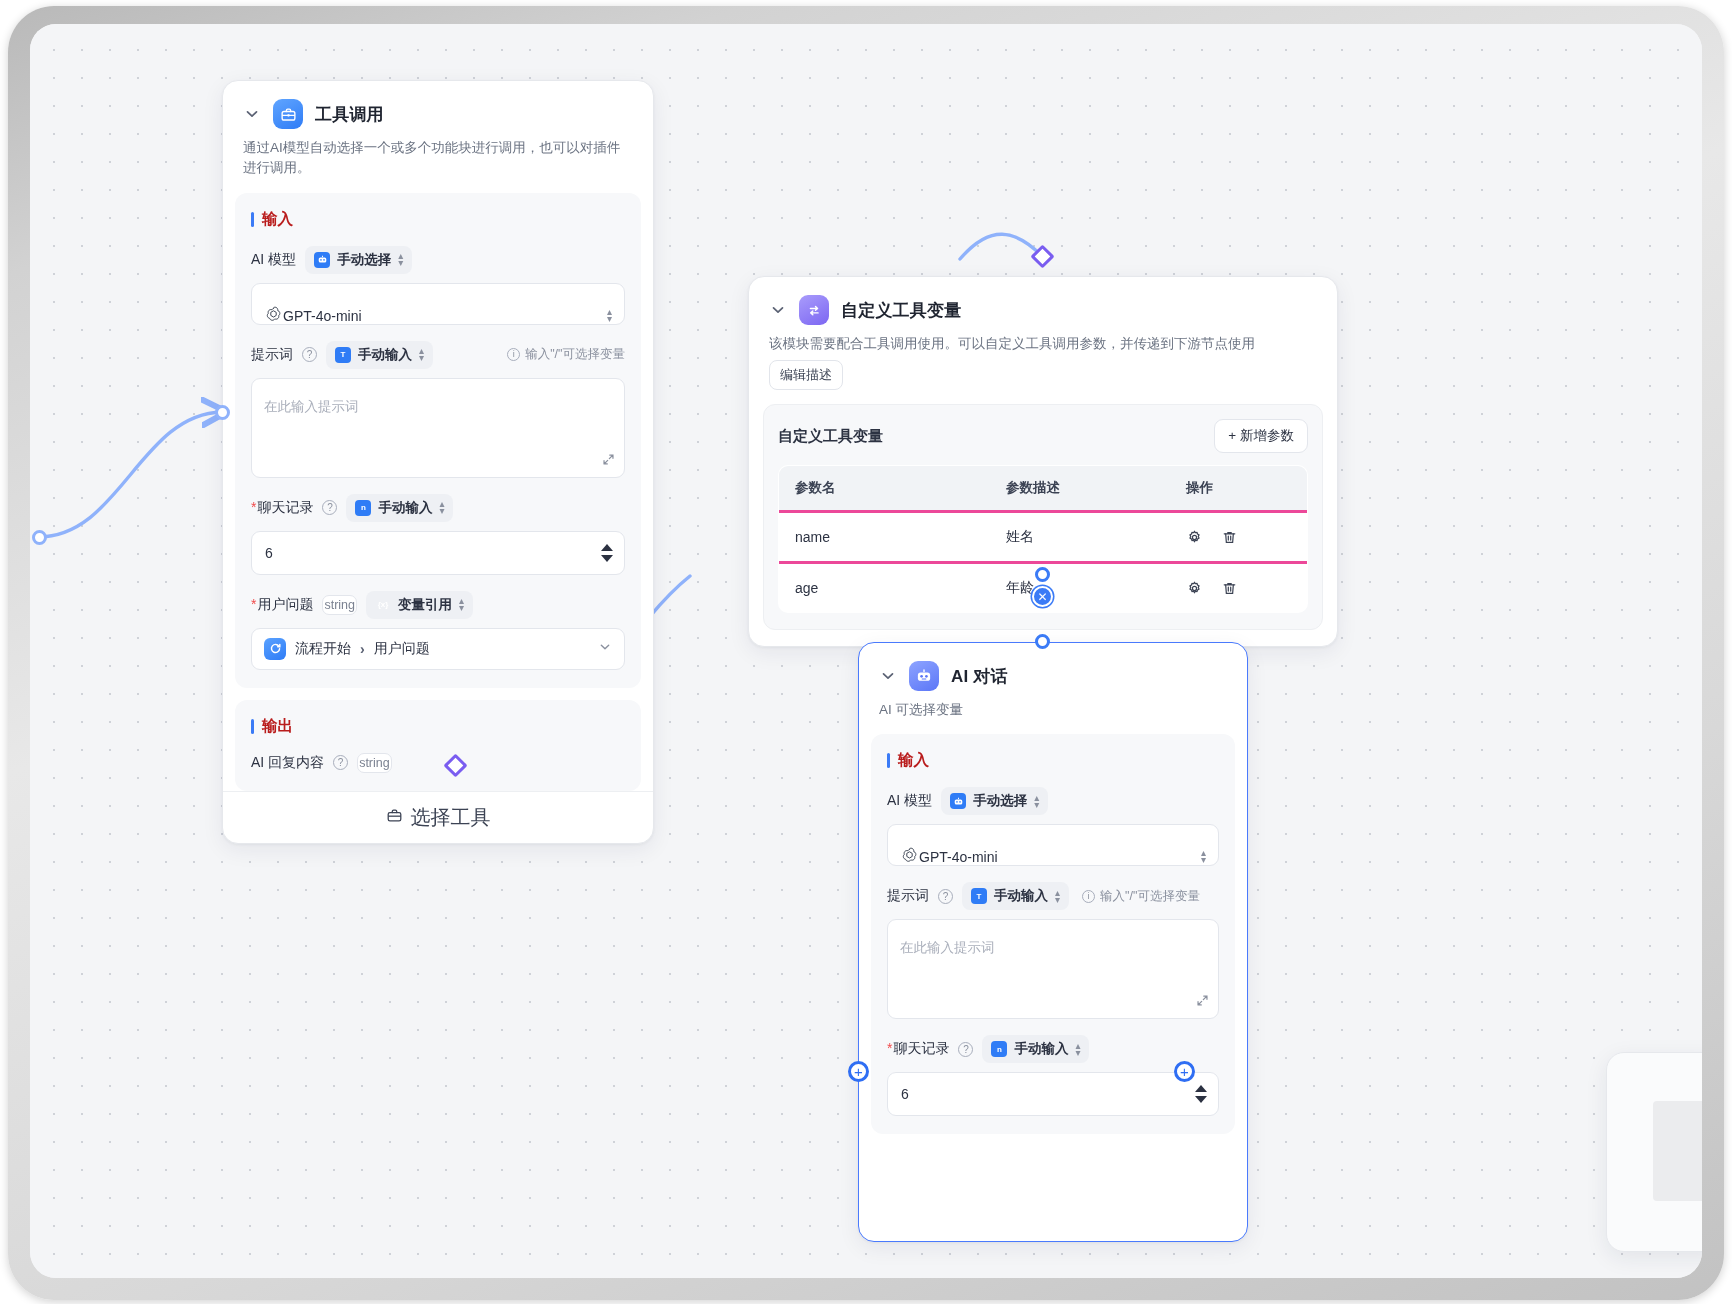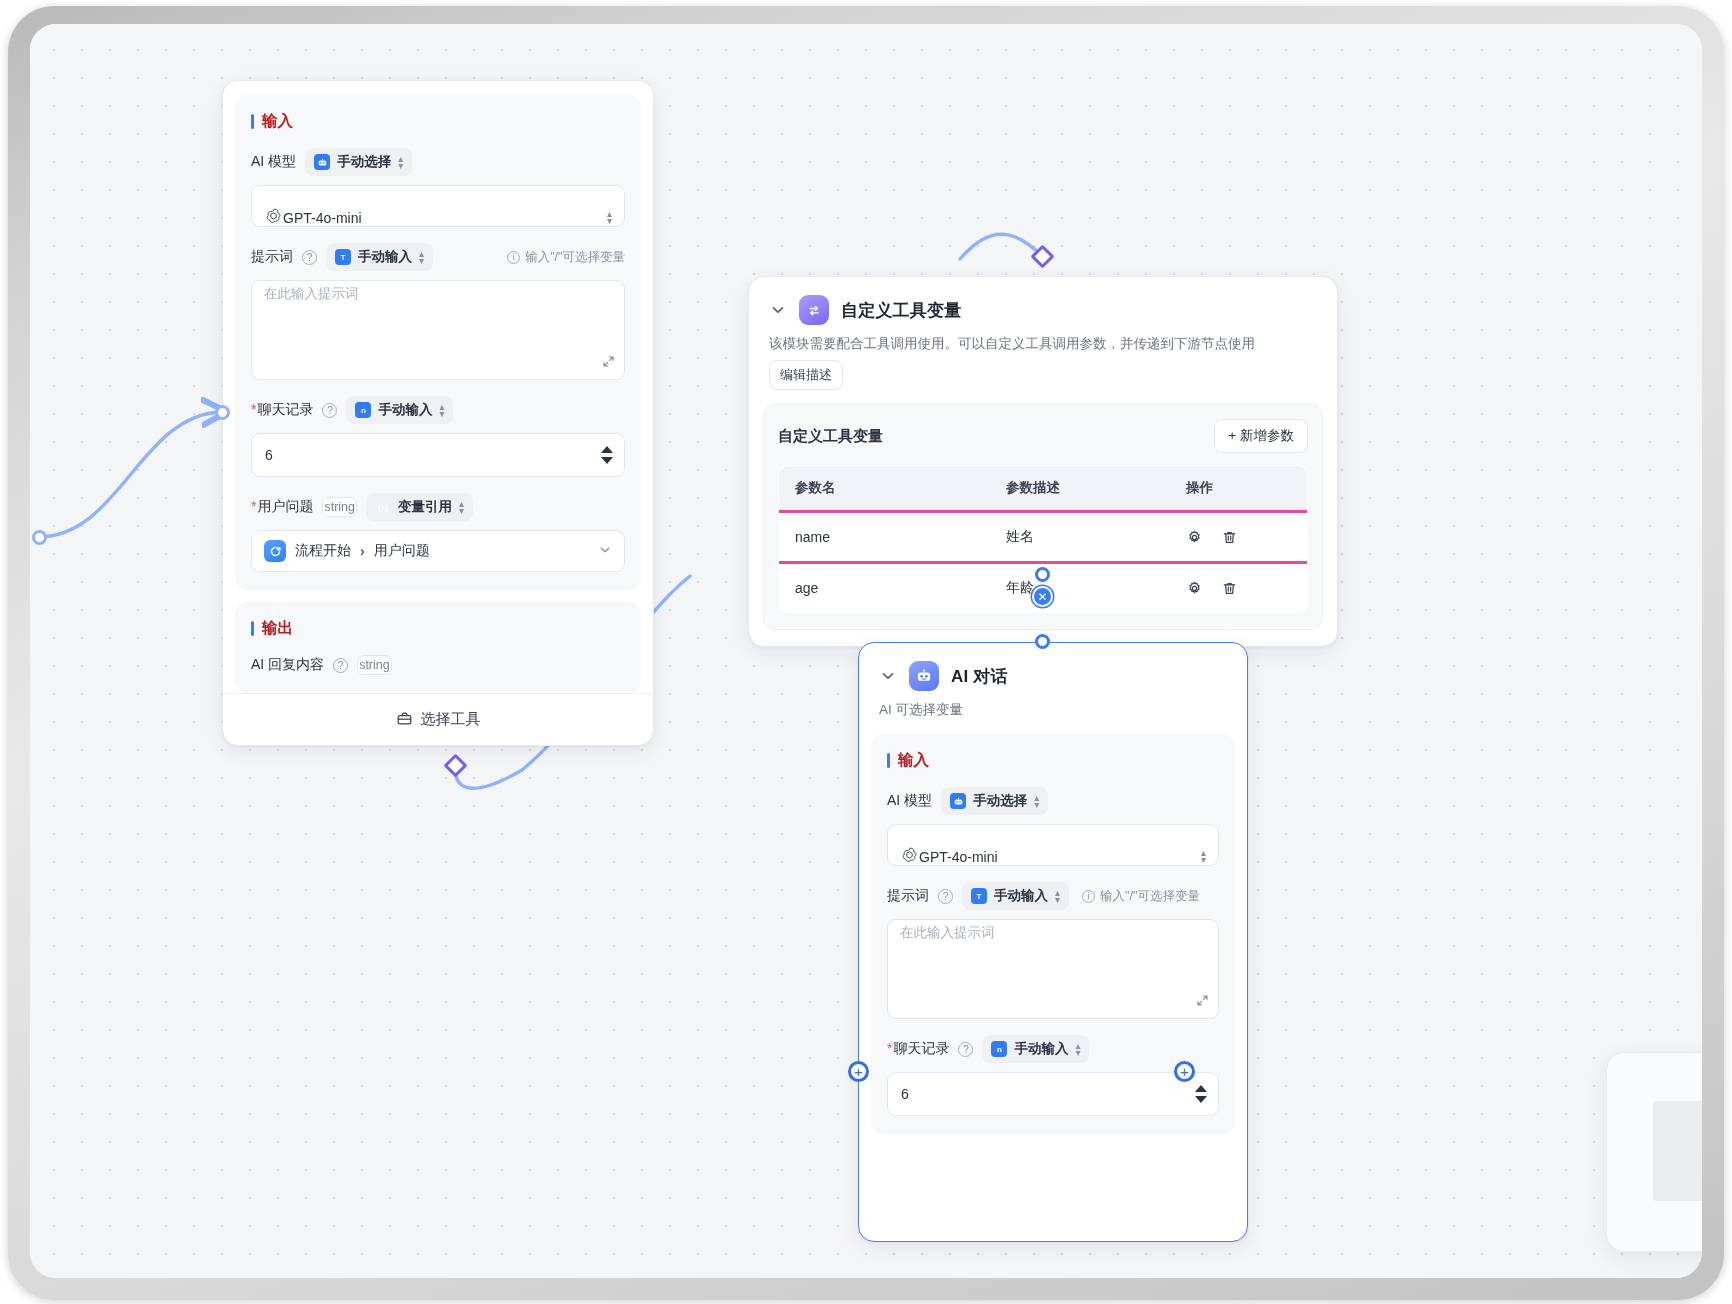--- a/index.html
+++ b/index.html
@@ -132,21 +132,21 @@
   .select-box {
     background: #fff; border: 1px solid #e3e6ec; border-radius: 9px;
     height: 42px; display: flex; align-items: flex-end; padding: 0 12px;
     font-size: 14px; color: #2c3242; cursor: pointer;
   }
   .select-box .val { flex: 1 1 auto; }
   .oai { width: 19px; height: 19px; flex: none; color: #3e4654; }
 
   .textarea-box {
     position: relative; background: #fff; border: 1px solid #e3e6ec;
-    border-radius: 9px; height: 100px; padding: 4px 12px;
+    border-radius: 9px; height: 100px; padding: 19px 12px;
     font-size: 13.5px; color: #a9aeba; cursor: text;
   }
   .expand-ic { position: absolute; right: 9px; bottom: 8px; color: #8a909e; }
 
   .number-box {
     position: relative; background: #fff; border: 1px solid #e3e6ec;
     border-radius: 9px; height: 44px; display: flex; align-items: center;
     padding: 0 36px 0 13px; font-size: 14px; color: #2c3242;
   }
   .spin { position: absolute; right: 11px; top: 50%; transform: translateY(-50%);
@@ -163,21 +163,21 @@
   .ref-ic { width: 22px; height: 22px; border-radius: 6px; background: linear-gradient(150deg,#5aa2ff,#2f7cf6);
             display:flex; align-items:center; justify-content:center; color:#fff; flex:none; }
   .ref-sep { color: #5b6274; font-weight: 700; }
   .ref-box .chev-dn { margin-left: auto; color: #8a909e; }
 
   .out-row { display: flex; align-items: center; gap: 9px; }
 
   .node-footer {
     border-top: 1px solid #edeff2;
     height: 52px; display: flex; align-items: center; justify-content: center;
-    gap: 8px; font-size: 15px; color: #3c4354; font-weight: 500; cursor: pointer;
+    gap: 8px; font-size: 20px; color: #3c4354; font-weight: 500; cursor: pointer;
     border-radius: 0 0 16px 16px;
   }
 
   
   .panel-card {
     margin: 14px 14px 16px 14px; background: #f7f8fa;
     border: 1px solid #edeff2; border-radius: 12px; padding: 14px 14px 16px 14px;
   }
   .panel-top { display: flex; align-items: center; margin-bottom: 12px; }
   .panel-top .ttl { font-size: 15px; font-weight: 600; color: #2c3242; }
@@ -252,20 +252,41 @@
         <path d="M 425,742 C 424,770 448,772 492,746" fill="none" stroke="#8fb2fb" stroke-width="3.4" stroke-linecap="round"></path>
         <path d="M 492,746 C 560,690 600,600 660,552" fill="none" stroke="#8fb2fb" stroke-width="3.4" stroke-linecap="round"></path>
 
         <path d="M 930,235 C 960,200 985,205 1012,232" fill="none" stroke="#8fb2fb" stroke-width="3.4" stroke-linecap="round"></path>
 
         <path d="M 1012,550 L 1012,598" fill="none" stroke="#3b7bf6" stroke-width="5"></path>
         <path d="M 1003,588 L 1012,606 L 1021,588" fill="#3b7bf6"></path>
       </svg>
 
       <div class="node" id="node-tool-call" style="left:192px; top:56px; width:432px;">
+        <div class="node-head">
+          <div class="node-title-row">
+            <span class="chev">
+              <svg width="16" height="16" viewBox="0 0 16 16" fill="none">
+                  <path d="M3.5 5.8 L8 10.2 L12.5 5.8" stroke="currentColor" stroke-width="1.7" stroke-linecap="round" stroke-linejoin="round"></path>
+                </svg>
+            </span>
+            <span class="node-icon ic-tool">
+              <svg width="17" height="17" viewBox="0 0 20 20" fill="none">
+                <rect x="2.5" y="6.5" width="15" height="10" rx="2.2" stroke="#fff" stroke-width="1.6"></rect>
+                <path d="M7.5 6.5V5.2a1.6 1.6 0 0 1 1.6-1.6h1.8a1.6 1.6 0 0 1 1.6 1.6V6.5" stroke="#fff" stroke-width="1.6" stroke-linecap="round"></path>
+                <path d="M2.5 11h15" stroke="#fff" stroke-width="1.5"></path>
+                <rect x="8.7" y="9.6" width="2.6" height="2.8" rx="0.8" fill="#fff"></rect>
+              </svg>
+            </span>
+            <span class="node-title">工具调用</span>
+          </div>
+          <div class="node-desc">
+            <span class="txt">通过AI模型自动选择一个或多个功能块进行调用，也可以对插件进行调用。</span>
+          </div>
+        </div>
 
         <div class="section">
           <div class="section-title">输入</div>
 
           <div class="field">
             <div class="field-label-row">
               <span class="field-label">AI 模型</span>
               <span class="mode-chip">
                 <span class="sq sq-robot">
                   <svg width="11" height="11" viewBox="0 0 16 16" fill="#fff">

